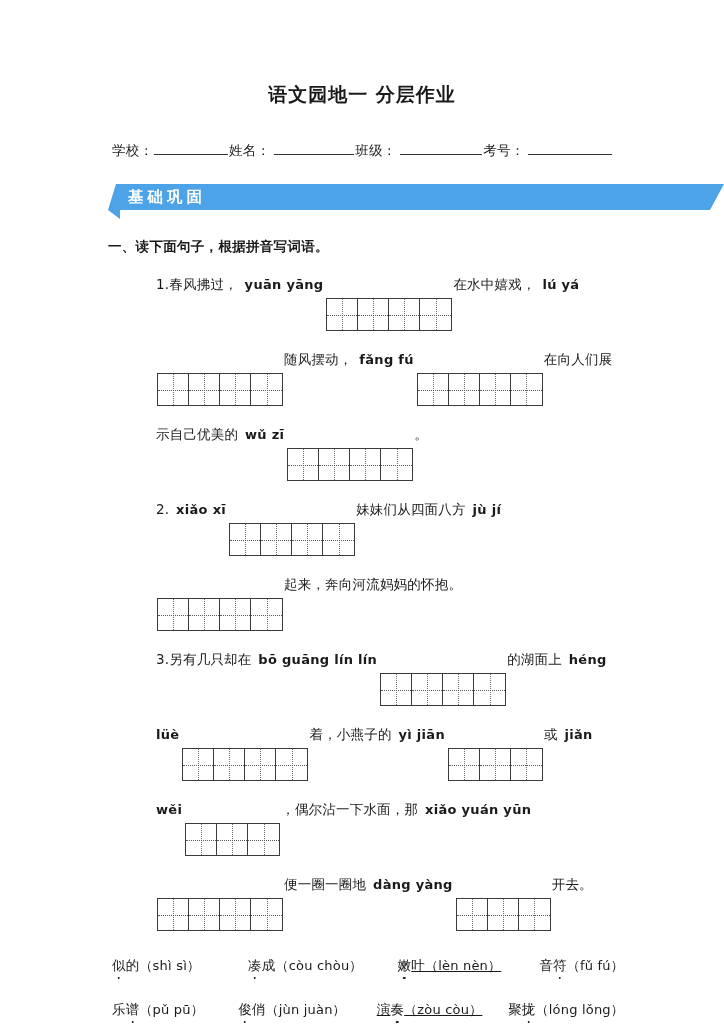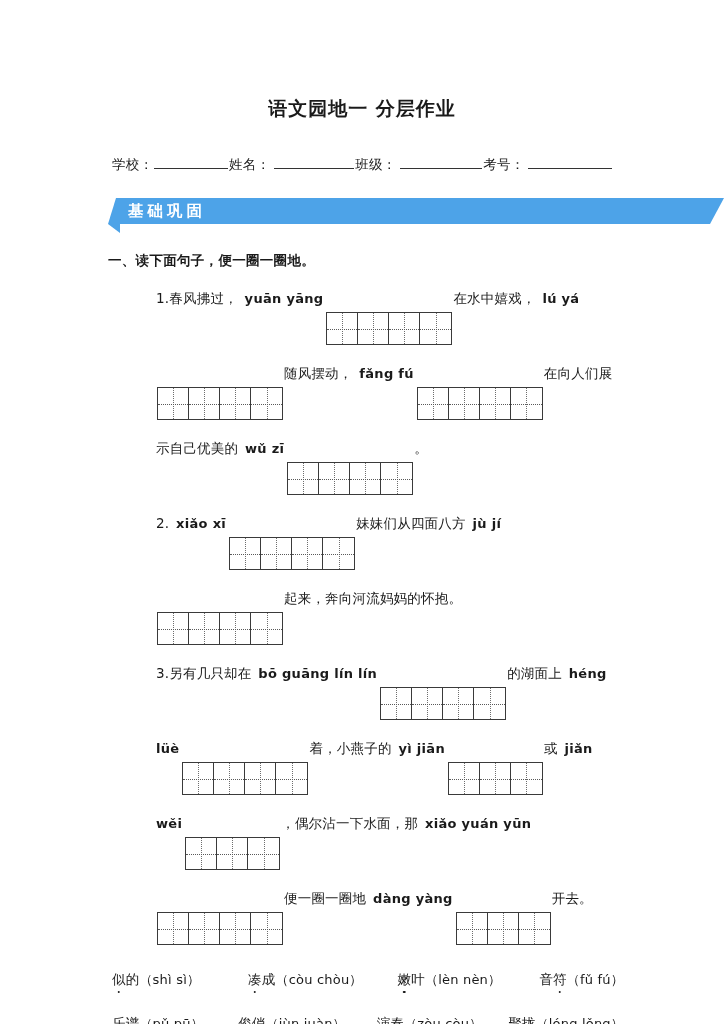--- a/index.html
+++ b/index.html
@@ -21,21 +21,21 @@
     height: 1024px;
     padding: 0;
   }
 
   
   .title {
     text-align: center;
     font-size: 19px;
     font-weight: 700;
     letter-spacing: 1px;
-    margin: 14px;
+    margin: 0;
     padding-top: 82px;
     font-family: "DejaVu Sans", "Liberation Sans", sans-serif;
     color: #1a1a1a;
   }
 
   
   .info-line {
     margin: 34px 0 0 0;
     padding: 0 104px 0 112px;
     font-size: 13.5px;
@@ -188,21 +188,21 @@
     display: flex;
     justify-content: flex-start;
     margin-top: 26px;
   }
   .choice-item {
     white-space: nowrap;
     letter-spacing: 0.2px;
   }
   .ci-0 { width: 142px; }
   .ci-1 { width: 156px; }
-  .ci-2 { width: 148px; }
+  .ci-2 { width: 148px; text-decoration: underline; }
   .ci-3 { width: auto; }
   .dotted-char {
     position: relative;
     display: inline-block;
   }
   .dotted-char::after {
     content: "";
     position: absolute;
     left: 50%;
     transform: translateX(-50%);
@@ -235,21 +235,21 @@
     <span class="info-rule r4"></span>
   </div>
 
   <div class="banner-wrap">
     <div class="banner-tag">基础巩固</div>
     <div class="banner-notch"></div>
     <div class="banner-arrow"></div>
     <div class="banner-stripe"></div>
   </div>
 
-  <div class="q-head">一、读下面句子，便一圈一圈地。</div>
+  <div class="q-head">一、读下面句子，根据拼音写词语。</div>
 
   <div class="ex-block">
     <div class="ex-line" id="ex-1"><span>1.</span><span>春风拂过，</span><span class="py"> yuān yāng</span><span class="grid"><span class="cell"></span><span class="cell"></span><span class="cell"></span><span class="cell"></span></span><span>在水中嬉戏，</span><span class="py"> lú yá</span><span class="grid"><span class="cell"></span><span class="cell"></span><span class="cell"></span><span class="cell"></span></span><span>随风摆动，</span><span class="py"> fǎng fú</span><span class="grid"><span class="cell"></span><span class="cell"></span><span class="cell"></span><span class="cell"></span></span><span>在向人们展示自己优美的</span><span class="py"> wǔ zī</span><span class="grid"><span class="cell"></span><span class="cell"></span><span class="cell"></span><span class="cell"></span></span><span>。</span></div>
     <div class="ex-line" id="ex-2"><span>2.</span><span class="py"> xiǎo xī</span><span class="grid"><span class="cell"></span><span class="cell"></span><span class="cell"></span><span class="cell"></span></span><span>妹妹们从四面八方</span><span class="py"> jù jí</span><span class="grid"><span class="cell"></span><span class="cell"></span><span class="cell"></span><span class="cell"></span></span><span>起来，奔向河流妈妈的怀抱。</span></div>
     <div class="ex-line" id="ex-3"><span>3.</span><span>另有几只却在</span><span class="py"> bō guāng lín lín</span><span class="grid"><span class="cell"></span><span class="cell"></span><span class="cell"></span><span class="cell"></span></span><span>的湖面上</span><span class="py"> héng lüè</span><span class="grid"><span class="cell"></span><span class="cell"></span><span class="cell"></span><span class="cell"></span></span><span>着，小燕子的</span><span class="py"> yì jiān</span><span class="grid"><span class="cell"></span><span class="cell"></span><span class="cell"></span></span><span>或</span><span class="py"> jiǎn wěi</span><span class="grid"><span class="cell"></span><span class="cell"></span><span class="cell"></span></span><span>，偶尔沾一下水面，那</span><span class="py"> xiǎo yuán yūn</span><span class="grid"><span class="cell"></span><span class="cell"></span><span class="cell"></span><span class="cell"></span></span><span>便一圈一圈地</span><span class="py"> dàng yàng</span><span class="grid"><span class="cell"></span><span class="cell"></span><span class="cell"></span></span><span>开去。</span></div>
   </div>
 
   <div class="choice-rows" id="choice-container">
       <div class="choice-row">
         <div class="choice-item ci-0"><span class="dotted-char">似</span><span class="">的</span><span class="py-opt">（shì sì）</span></div>

